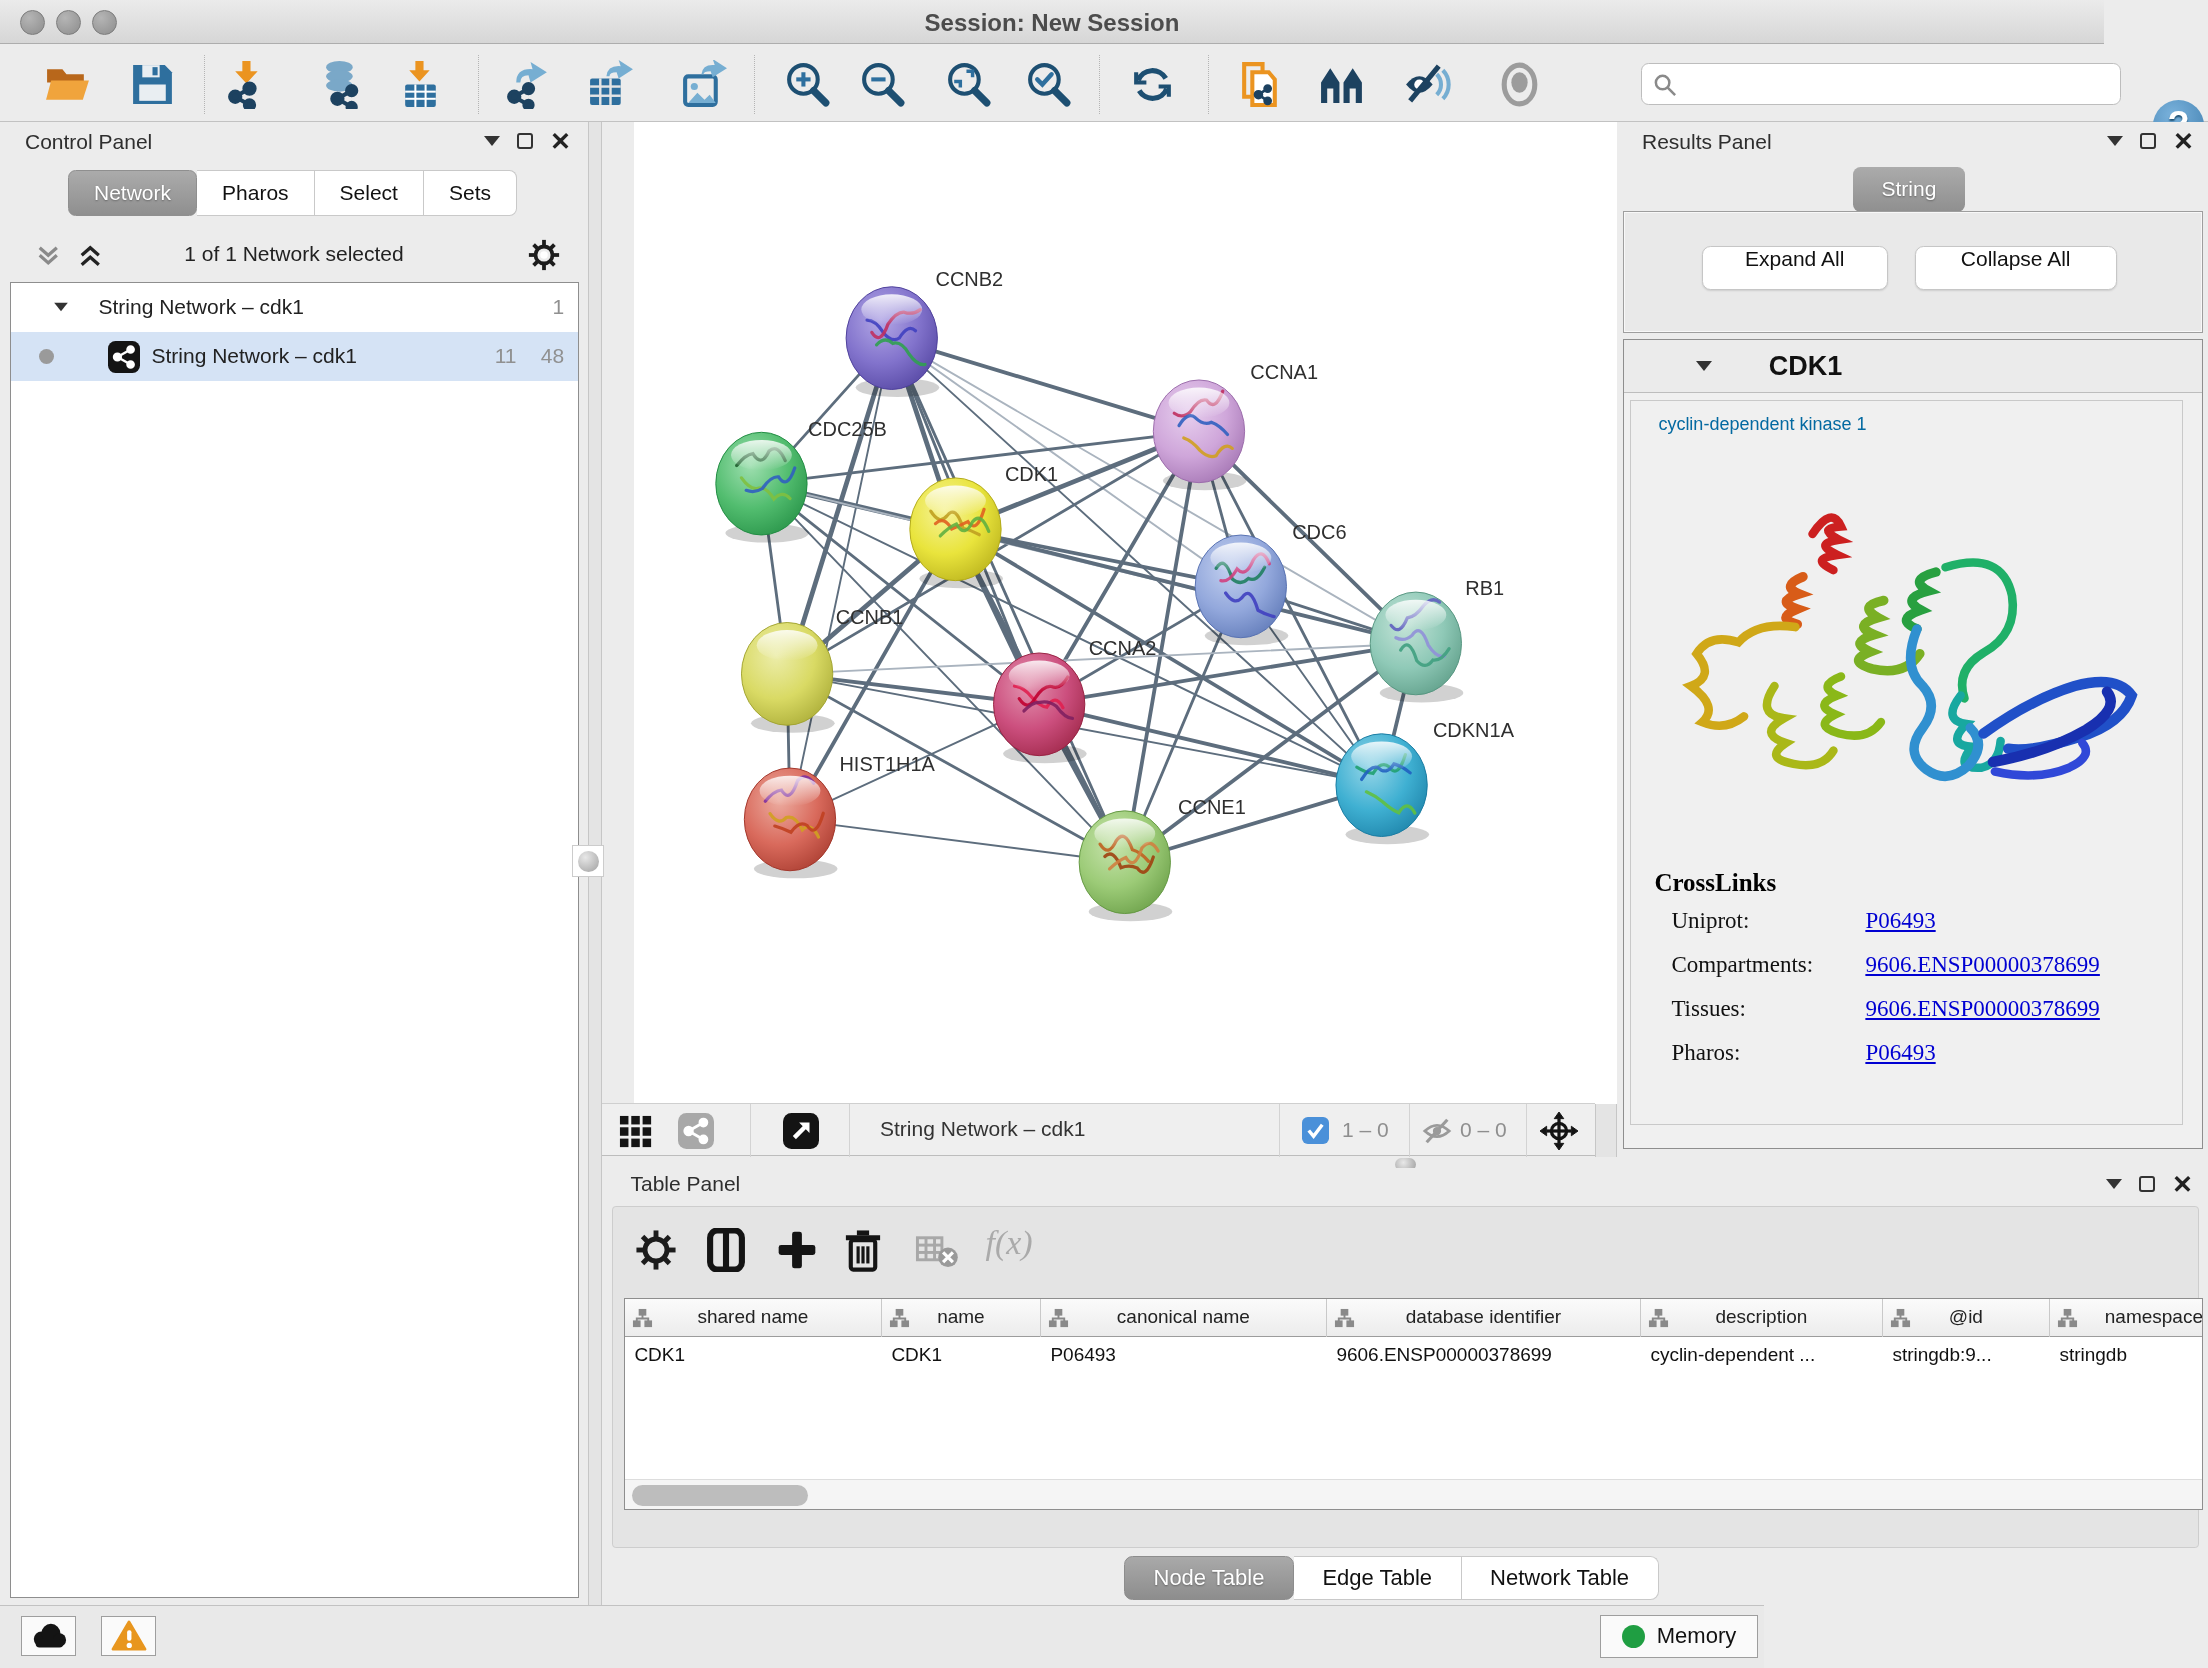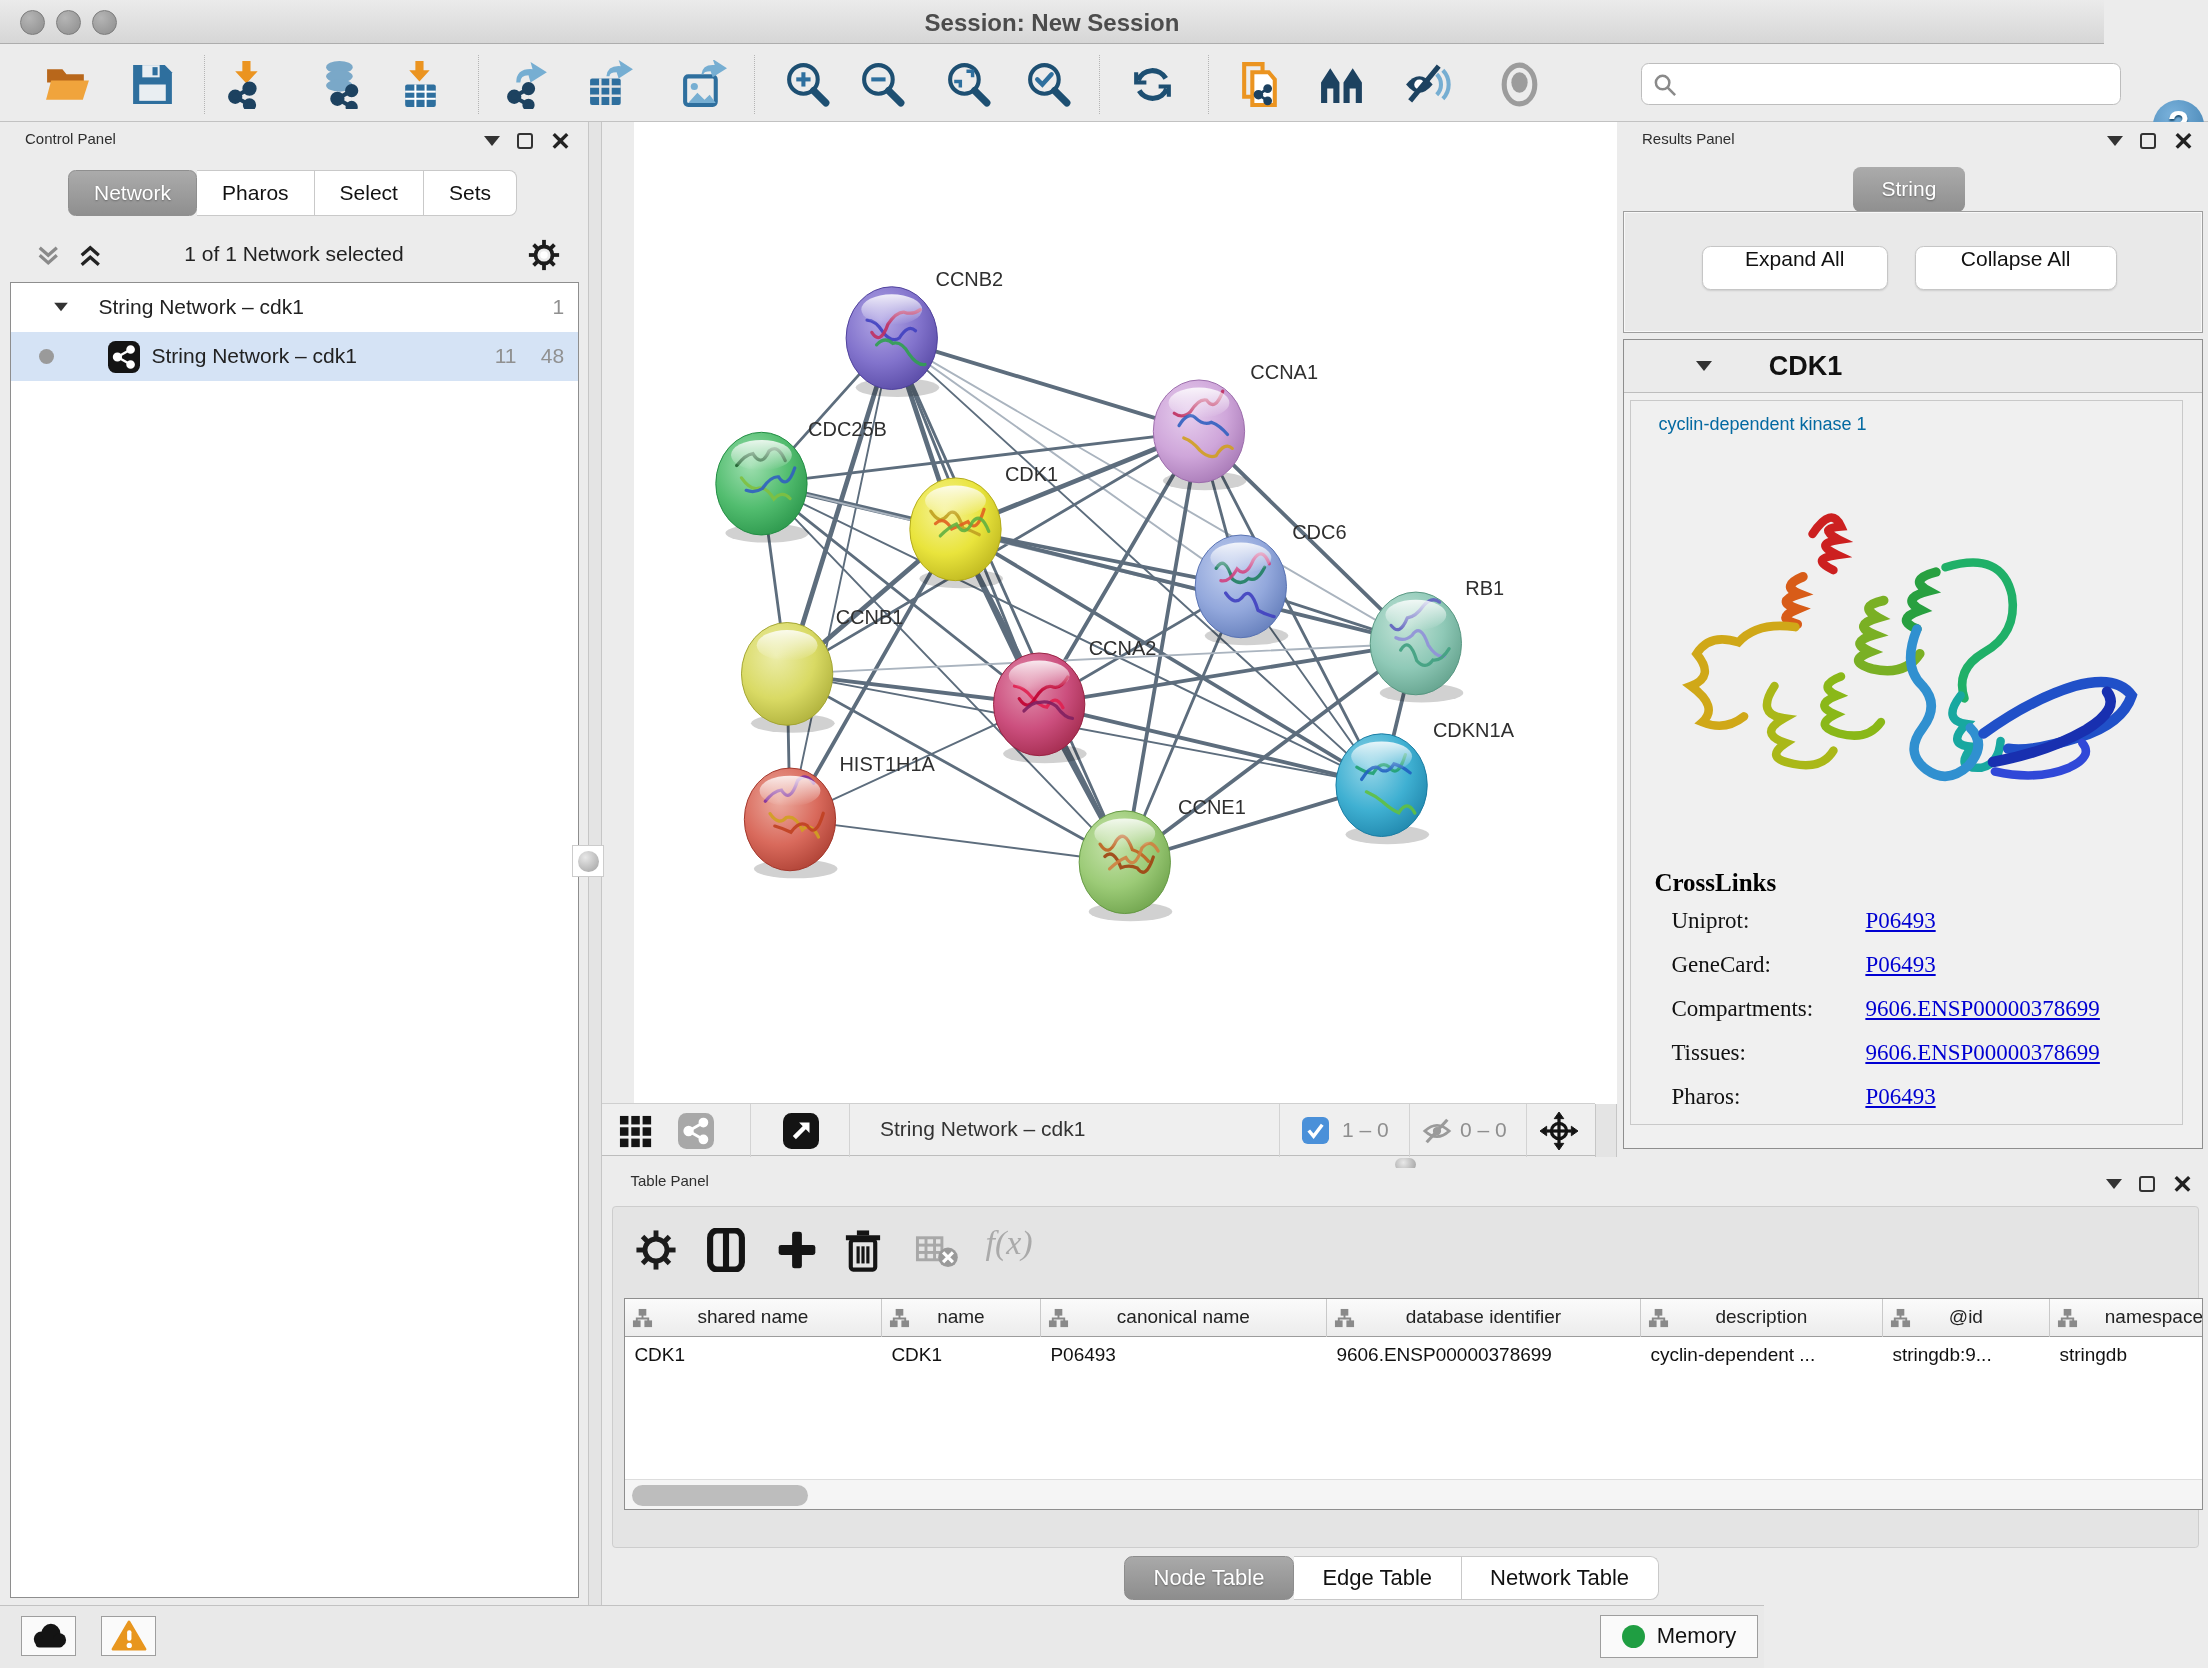--- a/index.html
+++ b/index.html
@@ -23,21 +23,21 @@
   .searchbox { position:absolute; left:1641px; top:18px; width:480px; height:42px; background:#fff;
     border:1px solid #bdbdbd; border-radius:7.6px; }
   .searchbox svg { position:absolute; left:9.5px; top:7.6px; width:27px; height:27px; }
   .searchbox input { position:absolute; left:44px; top:1.9px; width:428px; height:36px; border:none;
     outline:none; font-size:20px; background:transparent; }
   .helpbtn { position:absolute; left:2153px; top:55px; width:51px; height:51px; border-radius:50%;
     background:radial-gradient(circle at 38% 30%, #7ab2dc, #3f7eae); color:#fff; font-size:36px;
     font-weight:bold; text-align:center; line-height:49px; text-shadow:0 1.9px 1.9px #1d4f72; }
 
   
-  .phead { font-size:15px; color:#2e2e2e; }
+  .phead { font-size:21px; color:#2e2e2e; }
   .pctl { display:flex; gap:17px; align-items:center; }
   .tri-down { width:0; height:0; border-left:8.6px solid transparent; border-right:8.6px solid transparent;
     border-top:10.5px solid #333; }
   .floatbox { width:16px; height:16px; border:2.4px solid #333; border-radius:2.9px; background:transparent; }
   .closex { font-size:25px; font-weight:bold; color:#222; line-height:16px; }
 
   
   .control { position:absolute; left:0; top:122px; width:588px; height:1484px; background:#ececec; }
   .control .hd { position:absolute; left:25px; top:7.6px; }
   .control .ctls { position:absolute; right:17px; top:11.4px; }
@@ -700,21 +700,20 @@
           <path d="M316 250 q-20 26 6 30 q-22 22 6 24 q-20 24 10 22 q18 -4 20 -28" stroke="#18a8a0" stroke-width="9"></path>
           <path d="M270 180 q-16 40 6 60 q18 20 0 44 q-20 26 4 44 q22 16 44 -4 q20 -22 2 -40" stroke="#3090d0" stroke-width="10"></path>
           <path d="M340 290 q50 -36 96 -50 q44 -12 60 10 q-10 30 -56 44 q-50 16 -74 12" stroke="#2050c8" stroke-width="11"></path>
           <path d="M350 320 q56 -10 98 -34 q36 -22 22 -40" stroke="#1830b0" stroke-width="11"></path>
           <path d="M352 330 q44 10 78 -4 q26 -12 14 -26" stroke="#3048d8" stroke-width="9"></path>
         </svg>
         <div class="xlinks">
           <div class="xtitle">CrossLinks</div>
           <div id="xrows">
               <div class="xrow"><span class="xl">Uniprot:</span><a href="#">P06493</a></div>
-              <div class="xrow"><span class="xl">GeneCard:</span><a href="#">P06493</a></div>
               <div class="xrow"><span class="xl">Compartments:</span><a href="#">9606.ENSP00000378699</a></div>
               <div class="xrow"><span class="xl">Tissues:</span><a href="#">9606.ENSP00000378699</a></div>
               <div class="xrow"><span class="xl">Pharos:</span><a href="#">P06493</a></div>
             </div>
         </div>
       </div>
     </div>
   </div>
 
   <div class="tablepanel">

